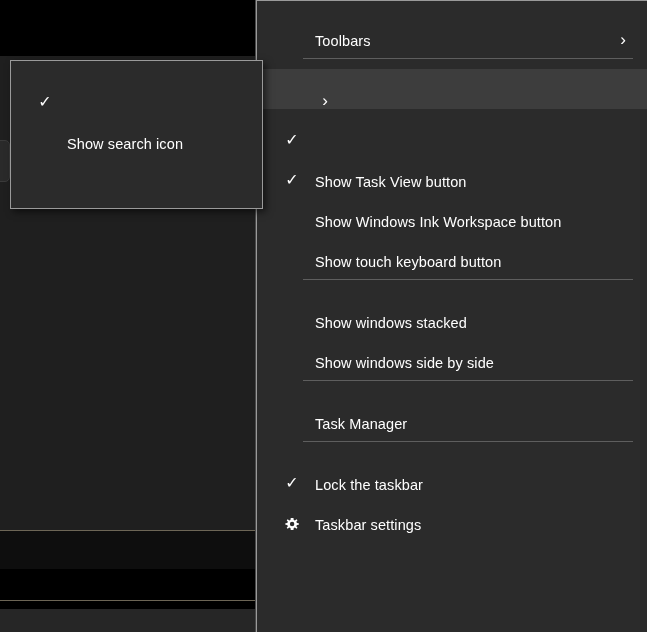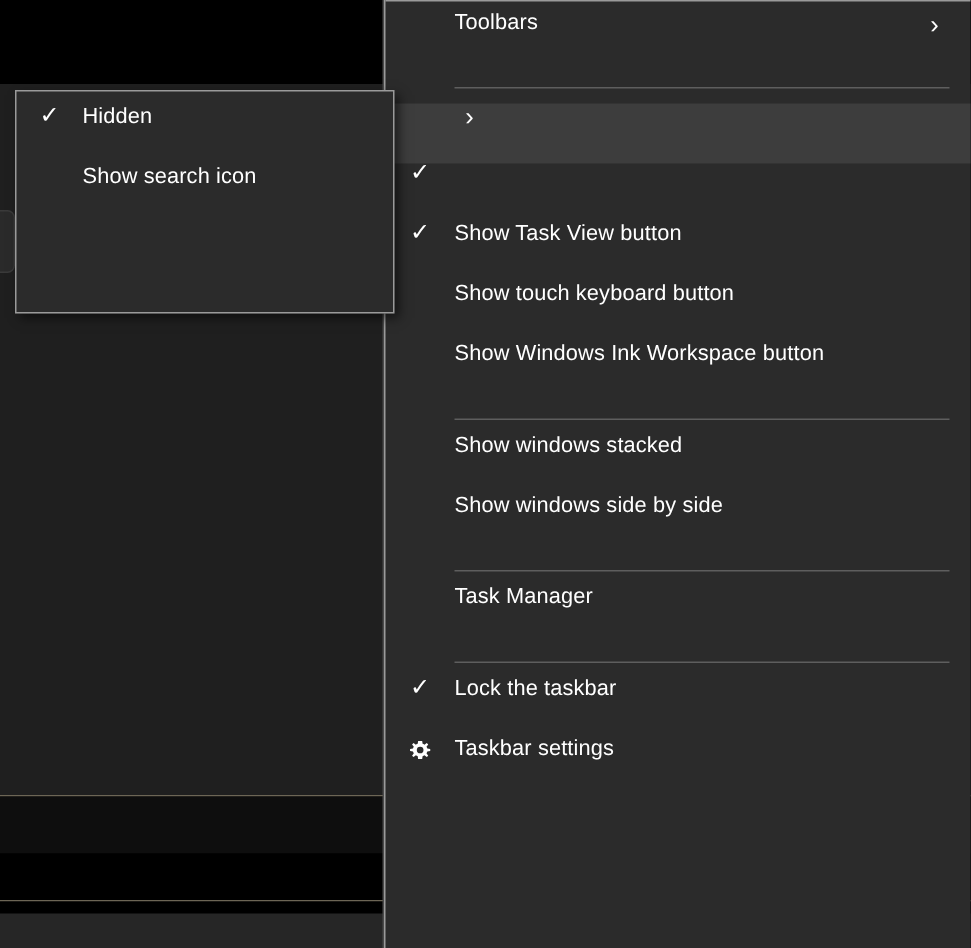--- a/index.html
+++ b/index.html
@@ -82,23 +82,23 @@
     content: "";
     position: absolute;
     left: 0; right: 0; top: 0;
     height: 1px;
     background: #9a9a9a;
   }
 
   .menu-item {
     position: relative;
     display: flex;
-    align-items: flex-start;
+    align-items: flex-end;
     height: 40px;
-    padding: 0 14px 0 0;
+    padding: 0 14px 0 12px;
     cursor: default;
     white-space: nowrap;
   }
   .menu-item.highlighted {
     background: #3d3d3d;
   }
   .glyph-slot {
     width: 46px;
     min-width: 46px;
     display: flex;
@@ -194,26 +194,26 @@
   <div class="menu-item">
     <span class="glyph-slot">
       <span class="check">✓</span>
     </span>
     <span class="item-label">Show Task View button</span>
   </div>
 
 
   <div class="menu-item">
     <span class="glyph-slot"></span>
+    <span class="item-label">Show Windows Ink Workspace button</span>
+  </div>
+
+  <div class="menu-item">
+    <span class="glyph-slot"></span>
     <span class="item-label">Show touch keyboard button</span>
-  </div>
-
-  <div class="menu-item">
-    <span class="glyph-slot"></span>
-    <span class="item-label">Show Windows Ink Workspace button</span>
   </div>
 
   <div class="separator"></div>
 
 
   <div class="menu-item">
     <span class="glyph-slot"></span>
     <span class="item-label">Show windows stacked</span>
   </div>
 
@@ -260,21 +260,20 @@
   </div>
 
 </div>
 
 <div class="menu" id="search-submenu">
 
   <div class="menu-item">
     <span class="glyph-slot">
       <span class="check">✓</span>
     </span>
-    <span class="item-label">Hidden</span>
   </div>
 
   <div class="menu-item">
     <span class="glyph-slot"></span>
     <span class="item-label">Show search icon</span>
   </div>
 
 
 </div>
 

